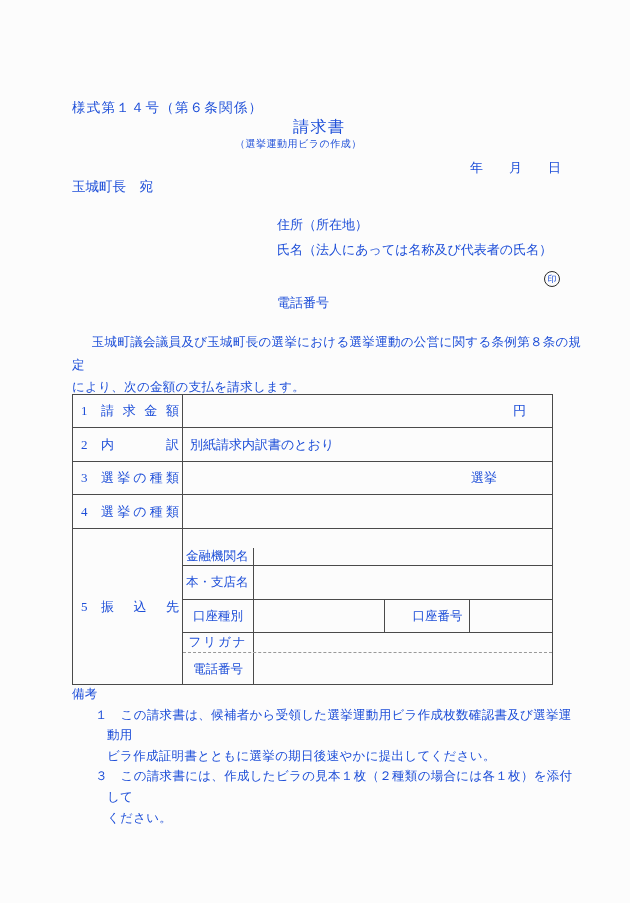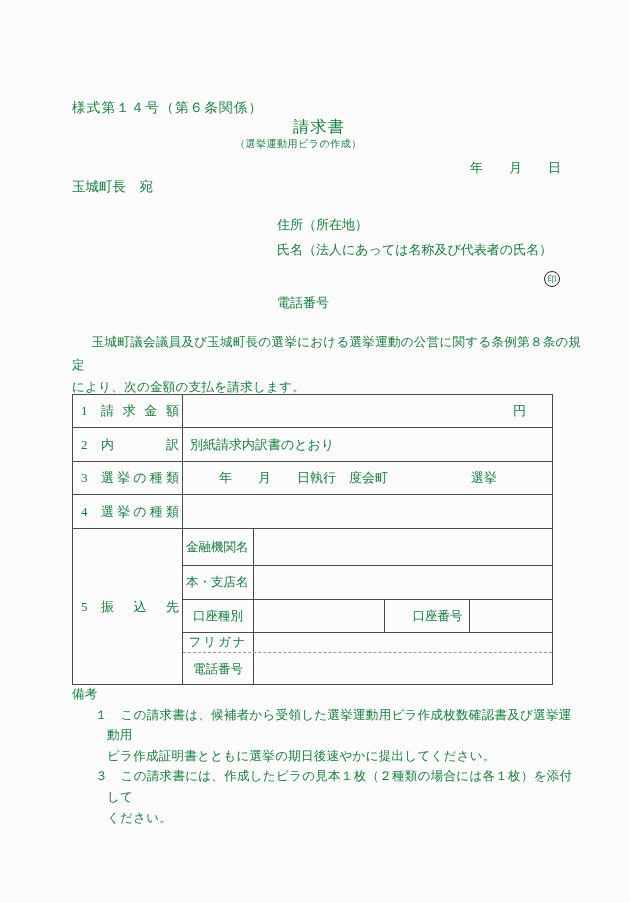--- a/index.html
+++ b/index.html
@@ -1,20 +1,20 @@
 <!DOCTYPE html>
 <html><head>
 <meta charset="utf-8">
 <style>
   * { margin:0; padding:0; box-sizing:border-box; }
   html,body { background:#e8e8e8; }
   body { font-family:"Liberation Serif","DejaVu Serif",serif; }
   .page {
     position:relative; width:630px; height:903px;
-    background:#fcfcfc; color:#15803d; font-size:13px;
+    background:#fcfcfc; color:#1d4ed8; font-size:13px;
     margin:0 auto; overflow:hidden;
   }
   .abs { position:absolute; white-space:pre-line; }
 
   .form-number { left:72px; top:99px; font-size:13.5px; letter-spacing:1.2px; }
   .doc-title   { left:293px; top:117px; font-size:16px; letter-spacing:1.5px; }
   .doc-subtitle{ left:235px; top:137px; font-size:10px; letter-spacing:0.5px; }
   .date-line   { left:470px; top:159px; font-size:13px; }
   .addressee   { left:72px;  top:178px; font-size:13.5px; }
   .address-lbl { left:277px; top:216px; }
@@ -60,21 +60,21 @@
   .s-row.dashed-top { border-top:1px dashed #999; }
   .s-label {
     width:71px; flex:none; border-right:1px solid #4a4a4a;
     display:flex; align-items:center; padding:0 3px; font-size:12.5px;
   }
   .s-label.center { justify-content:center; }
   .s-label.spread { letter-spacing:2px; }
   .s-value { flex:1; }
   .s-value.w110 { flex:none; width:110px; border-right:1px solid #4a4a4a; }
   .s-label.w64 { width:64px; border-right:1px solid #4a4a4a; justify-content:center; }
-  .h36{height:36px;} .h34{height:34px;} .h33{height:33px;} .h20{height:20px;}
+  .h36{height:36px;align-items:flex-end;} .h34{height:34px;} .h33{height:33px;} .h20{height:20px;}
   .r32{height:32px;} .r34{height:34px;} .r33{height:33px;}
 
   
   .remarks {
     left:72px; top:684px; width:505px;
     font-size:12.5px; line-height:20.6px; letter-spacing:0.3px;
     white-space:normal;
   }
   .remark-item { margin-left:35px; text-indent:-12px; white-space:pre-line; }
 </style>
@@ -119,21 +119,20 @@
         <span>別紙請求内訳書のとおり</span>
       </div>
     </div>
 
     <div class="t-row r33">
       <div class="t-label">
         <span class="no">3</span>
         <span class="lbl">選挙の種類</span>
       </div>
       <div class="t-value election">
-        <span>年　　月　　日執行　度会町</span>
         <span class="right-word">選挙</span>
       </div>
     </div>
 
     <div class="t-row r34">
       <div class="t-label">
         <span class="no">4</span>
         <span class="lbl">選挙の種類</span>
       </div>
       <div class="t-value">

